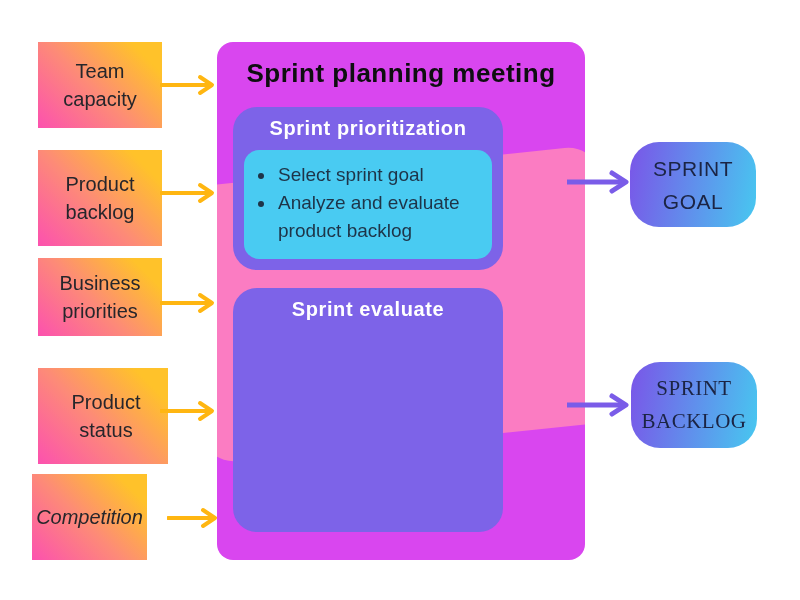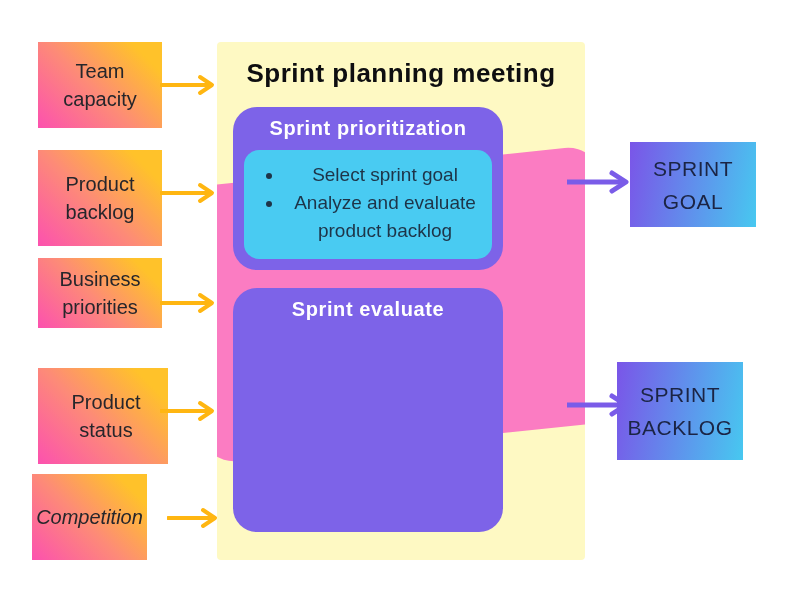--- a/index.html
+++ b/index.html
@@ -4,55 +4,55 @@
 <style>
   html,body{margin:0;padding:0;background:#ffffff;font-family:"Liberation Sans",sans-serif;}
   .stage{position:relative;width:800px;height:600px;background:#ffffff;overflow:hidden;}
 
   
   .input-box{position:absolute;display:flex;align-items:center;justify-content:center;
     text-align:center;background:linear-gradient(45deg,#fc51af 0%,#fd8b77 45%,#ffc22a 85%);
     color:#26262b;font-size:20px;line-height:28px;}
   .ib1{left:38px;top:42px;width:124px;height:86px;}
   .ib2{left:38px;top:150px;width:124px;height:96px;}
-  .ib3{left:38px;top:258px;width:124px;height:70px;}
+  .ib3{left:38px;top:258px;width:124px;height:78px;}
   .ib4{left:38px;top:368px;width:124px;height:96px;padding-left:6px;}
   .ib5{left:32px;top:474px;width:115px;height:86px;font-style:italic;}
 
   
   .arrow{position:absolute;}
   .in-arrow{stroke:#ffb611;stroke-width:4;fill:none;stroke-linecap:round;stroke-linejoin:round;}
   .out-arrow{stroke:#7a5ce8;stroke-width:5;fill:none;stroke-linecap:round;stroke-linejoin:round;}
 
   
   .main-box{position:absolute;left:217px;top:42px;width:368px;height:518px;
-    background:#fef9c3;border-radius:4px;overflow:hidden;}
+    background:#d946ef;border-radius:16px;overflow:hidden;}
   .pink-band{position:absolute;left:-30px;top:124px;width:428px;height:277px;
     background:#fb7cc2;border-radius:35px;transform:rotate(-6deg);}
   .main-title{position:absolute;left:0;right:0;top:16px;text-align:center;
     color:#0e0e10;font-size:26px;font-weight:bold;letter-spacing:0.5px;}
 
   
-  .section{position:absolute;left:16px;width:270px;background:#7d63e8;border-radius:24px;text-align:center;}
+  .section{position:absolute;left:16px;width:270px;background:#7d63e8;border-radius:24px;}
   .sec1{top:65px;height:163px;}
   .sec2{top:246px;height:244px;}
   .section-header{height:43px;display:flex;align-items:center;justify-content:center;
     color:#ffffff;font-size:20px;font-weight:bold;letter-spacing:0.6px;}
   .list-box{position:absolute;left:11px;right:11px;top:43px;bottom:11px;
     background:#49cbf2;border-radius:15px;}
-  .list-box ul{margin:11px 0 0 8px;padding:0 8px 0 32px;color:#1e3448;
+  .list-box ul{margin:11px 0 0 0;padding:0 8px 0 32px;color:#1e3448;
     font-size:19px;line-height:28px;}
   .list-box li{padding-left:2px;}
 
   
   .output-box{position:absolute;display:flex;align-items:center;justify-content:center;
     text-align:center;background:linear-gradient(100deg,#7a55e8 0%,#47c8f0 100%);
-    color:#1b2444;font-size:21px;line-height:33px;letter-spacing:0.5px;}
+    color:#1b2444;font-size:21px;line-height:33px;letter-spacing:0.5px;border-radius:29px;}
   .ob1{left:630px;top:142px;width:126px;height:85px;}
-  .ob2{left:617px;top:362px;width:126px;height:98px;}
+  .ob2{left:631px;top:362px;width:126px;height:86px;font-family:Liberation Serif, serif;}
 </style>
 </head>
 <body>
 
 <div class="stage">
 
   <div class="input-box ib1">
     <span>Team capacity</span>
   </div>
   <div class="input-box ib2">

